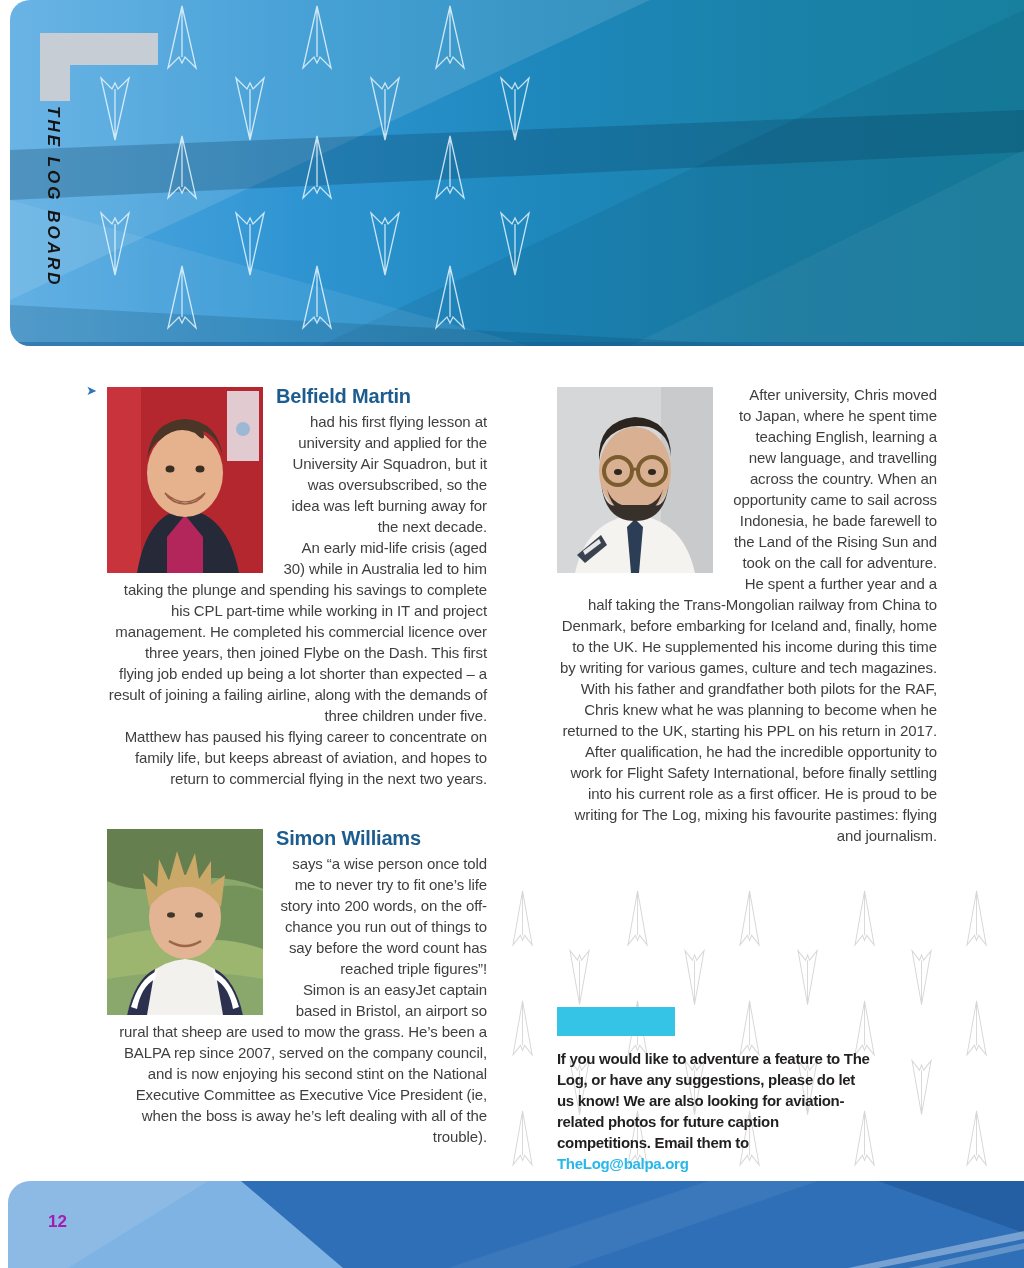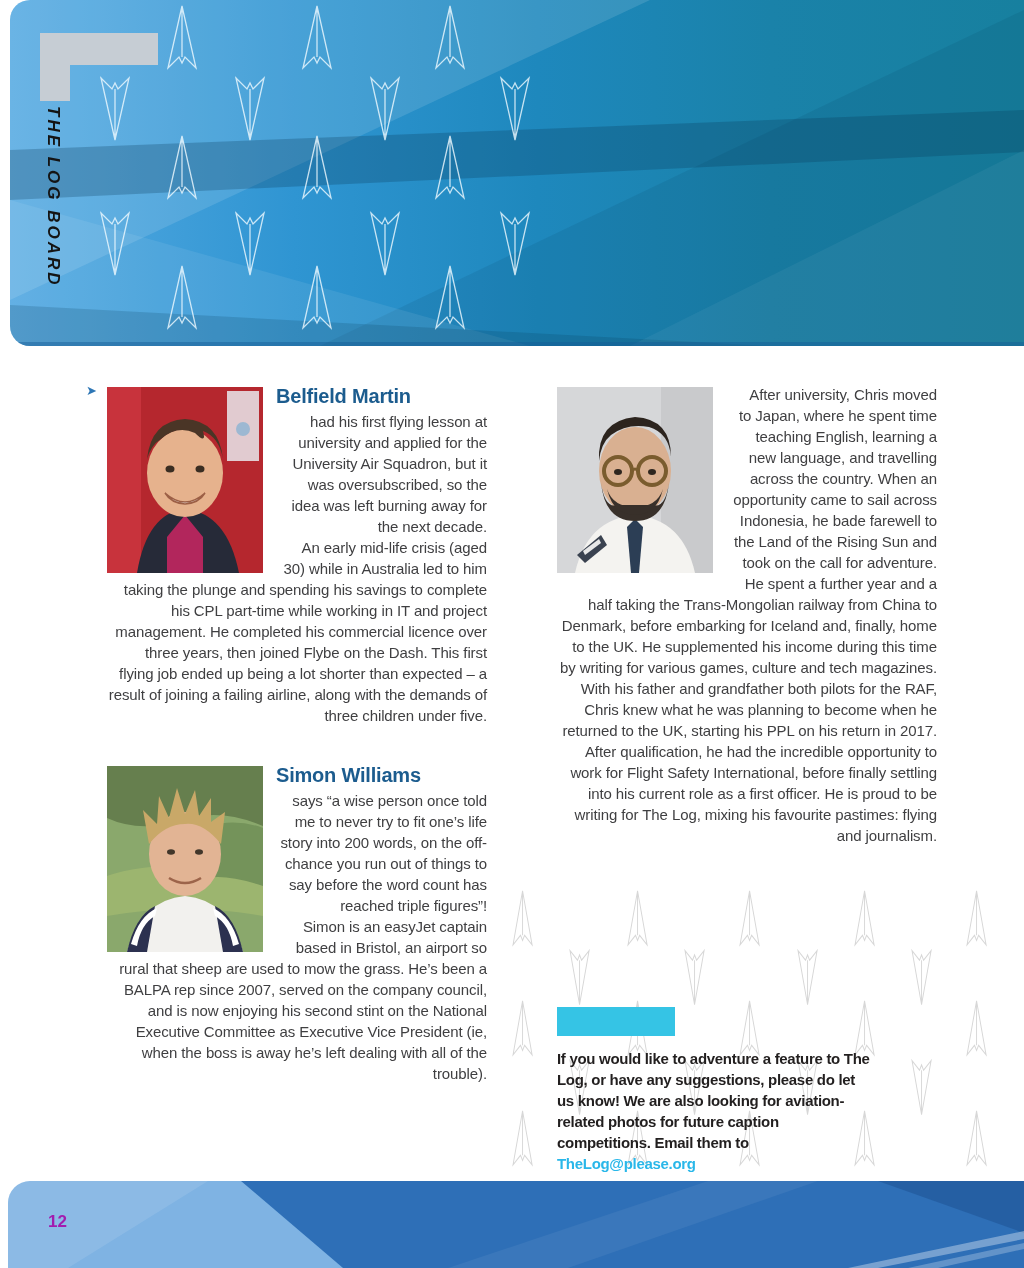--- a/index.html
+++ b/index.html
@@ -167,20 +167,21 @@
         <ellipse cx="78" cy="86" rx="38" ry="44" fill="#e6b28d"></ellipse>
         <path d="M40 72 Q44 34 78 32 Q112 34 116 72 Q112 50 96 44 Q100 58 88 46 Q70 38 54 52 Q44 58 40 72 Z" fill="#4a3526"></path>
         <ellipse cx="63" cy="82" rx="4.5" ry="3.5" fill="#3a2d22"></ellipse>
         <ellipse cx="93" cy="82" rx="4.5" ry="3.5" fill="#3a2d22"></ellipse>
         <path d="M58 106 Q78 124 98 106 Q92 116 78 117 Q64 116 58 106 Z" fill="#fff" stroke="#9c5f45" stroke-width="1.5"></path>
       </svg>
     </div>
     <h2>Belfield Martin</h2>
     <p>had his first flying lesson at university and applied for the University Air Squadron, but it was oversubscribed, so the idea was left burning away for the next decade.</p>
     <p class="indent">An early mid-life crisis (aged 30) while in Australia led to him taking the plunge and spending his savings to complete his CPL part-time while working in IT and project management. He completed his commercial licence over three years, then joined Flybe on the Dash. This first flying job ended up being a lot shorter than expected – a result of joining a failing airline, along with the demands of three children under five.</p>
+    <p class="indent">Matthew has paused his flying career to concentrate on family life, but keeps abreast of aviation, and hopes to return to commercial flying in the next two years.</p>
   </div>
 
   <div class="profile">
     <div class="photo">
       <svg width="156" height="186" viewBox="0 0 156 186">
         <rect width="156" height="186" fill="#8aa86c"></rect>
         <path d="M0 0 H156 V60 Q110 40 70 56 Q30 66 0 52 Z" fill="#667f4e"></path>
         <path d="M0 110 Q50 92 156 104 L156 150 Q80 136 0 150 Z" fill="#9cb56f"></path>
         <path d="M100 60 Q130 52 156 62 V120 Q120 108 100 112 Z" fill="#74935a"></path>
         <path d="M20 186 Q34 134 78 130 Q122 134 136 186 Z" fill="#f2f1ee"></path>
@@ -225,21 +226,21 @@
       </svg>
     </div>
     <p class="indent">After university, Chris moved to Japan, where he spent time teaching English, learning a new language, and travelling across the country. When an opportunity came to sail across Indonesia, he bade farewell to the Land of the Rising Sun and took on the call for adventure. He spent a further year and a half taking the Trans-Mongolian railway from China to Denmark, before embarking for Iceland and, finally, home to the UK. He supplemented his income during this time by writing for various games, culture and tech magazines.</p>
     <p class="indent"><span>With his father and grandfather both pilots for the RAF, Chris knew what he was planning to become when he returned to the UK, starting his PPL on his return in 2017. After qualification, he had the incredible opportunity to work for </span><span class="italic">Flight Safety International</span><span>, before finally settling into his current role as a first officer. He is proud to be writing for </span><span class="italic">The Log</span><span>, mixing his favourite pastimes: flying and journalism.</span></p>
   </div>
 
 </div>
 
 <div class="cyan-box"></div>
 
-<div class="footer-note"><span>If you would like to adventure a feature to </span><span class="italic">The Log</span><span>, or have any suggestions, please do let us know! We are also looking for aviation-related photos for future caption competitions. Email them to </span><a href="#">TheLog@please.org</a></div>
+<div class="footer-note"><span>If you would like to adventure a feature to </span><span class="italic">The Log</span><span>, or have any suggestions, please do let us know! We are also looking for aviation-related photos for future caption competitions. Email them to </span><a href="#">TheLog@balpa.org</a></div>
 
 <div class="bottom-band">
   <svg width="1016" height="87" viewBox="0 0 1016 87">
     <rect width="1016" height="87" fill="#7fb3e3"></rect>
     <polygon points="0,0 200,0 60,87 0,87" fill="rgba(255,255,255,0.10)"></polygon>
     <polygon points="233,0 1016,0 1016,87 335,87" fill="#2e6fb7"></polygon>
     <polygon points="700,0 810,0 560,87 440,87" fill="rgba(255,255,255,0.06)"></polygon>
     <polygon points="870,0 1016,0 1016,52" fill="rgba(18,60,120,0.30)"></polygon>
     <polygon points="840,87 1016,50 1016,58 870,87" fill="rgba(255,255,255,0.35)"></polygon>
     <polygon points="900,87 1016,62 1016,68 930,87" fill="rgba(255,255,255,0.25)"></polygon>

